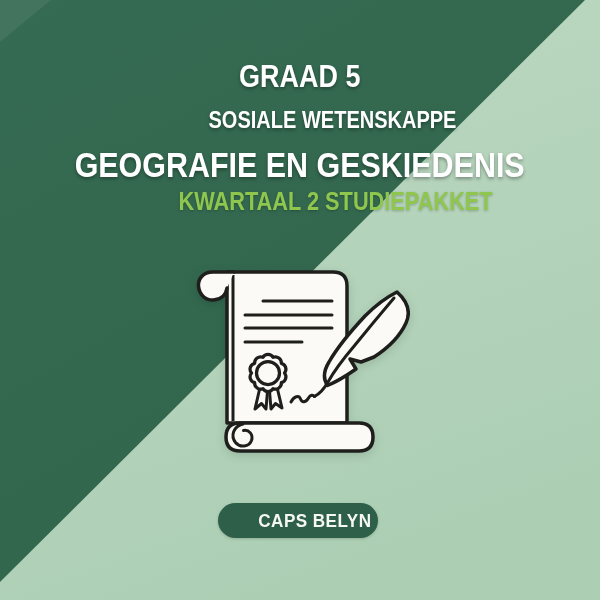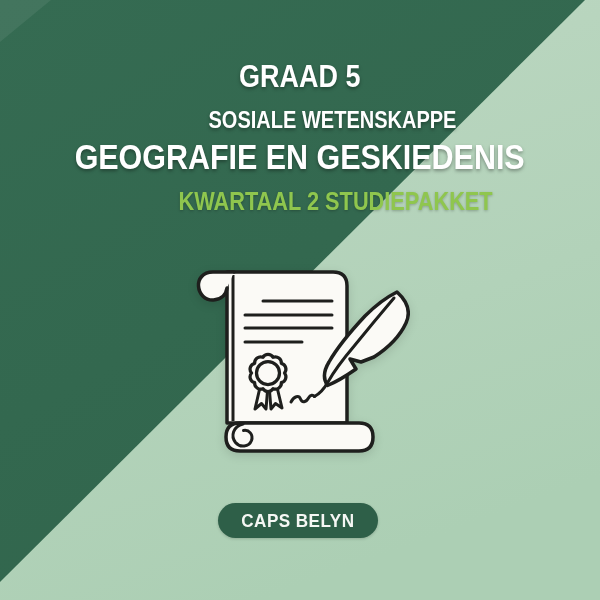--- a/index.html
+++ b/index.html
@@ -31,33 +31,33 @@
   .bg-corner{
     position:absolute;inset:0;
     background:rgba(255,255,255,0.07);
     clip-path:polygon(0 0,8.5% 0,0 7%);
   }
   .titles{position:absolute;left:0;top:0;width:600px;text-align:center;color:var(--title-text);}
   .grade{position:absolute;top:60px;width:100%;font-size:31px;font-weight:700;line-height:34px;
          text-shadow:0 2px 4px rgba(0,0,0,0.35);}
   .title1{position:absolute;top:101px;width:100%;font-size:23px;font-weight:700;line-height:38px;
           text-shadow:0 2px 4px rgba(0,0,0,0.35);padding-left:32px;}
-  .title2{position:absolute;top:138px;width:100%;font-size:35px;font-weight:700;line-height:38px;
+  .title2{position:absolute;top:146px;width:100%;font-size:35px;font-weight:700;line-height:38px;
           text-shadow:0 2px 4px rgba(0,0,0,0.35);}
   .subtitle{position:absolute;top:187px;width:100%;font-size:25px;font-weight:700;line-height:28px;
             color:var(--subtitle-text);text-shadow:0 1px 3px rgba(0,0,0,0.25);margin-left:36px;}
   .cond{display:inline-block;transform:scaleX(0.87);transform-origin:50% 50%;white-space:nowrap;}
   .scroll-svg{position:absolute;left:180px;top:255px;width:240px;height:205px;
               filter:drop-shadow(0 3px 5px rgba(0,0,0,0.12));}
   .ink{stroke:var(--ink-outline);}
   .paper{fill:var(--paper-fill);}
   .nofill{fill:none;}
   .badge{
     position:absolute;left:218px;top:503px;width:160px;height:35px;border-radius:18px;
-    background:var(--badge-bg);display:flex;align-items:center;justify-content:center;
+    background:var(--badge-bg);display:flex;align-items:center;justify-content:flex-end;
     color:var(--badge-text);font-size:19px;font-weight:700;letter-spacing:0.5px;
     box-shadow:0 1px 3px rgba(0,0,0,0.18);
   }
   .badge .cond{transform:scaleX(0.9);}
 </style>
 </head>
 <body>
 
 <div class="canvas">
 

